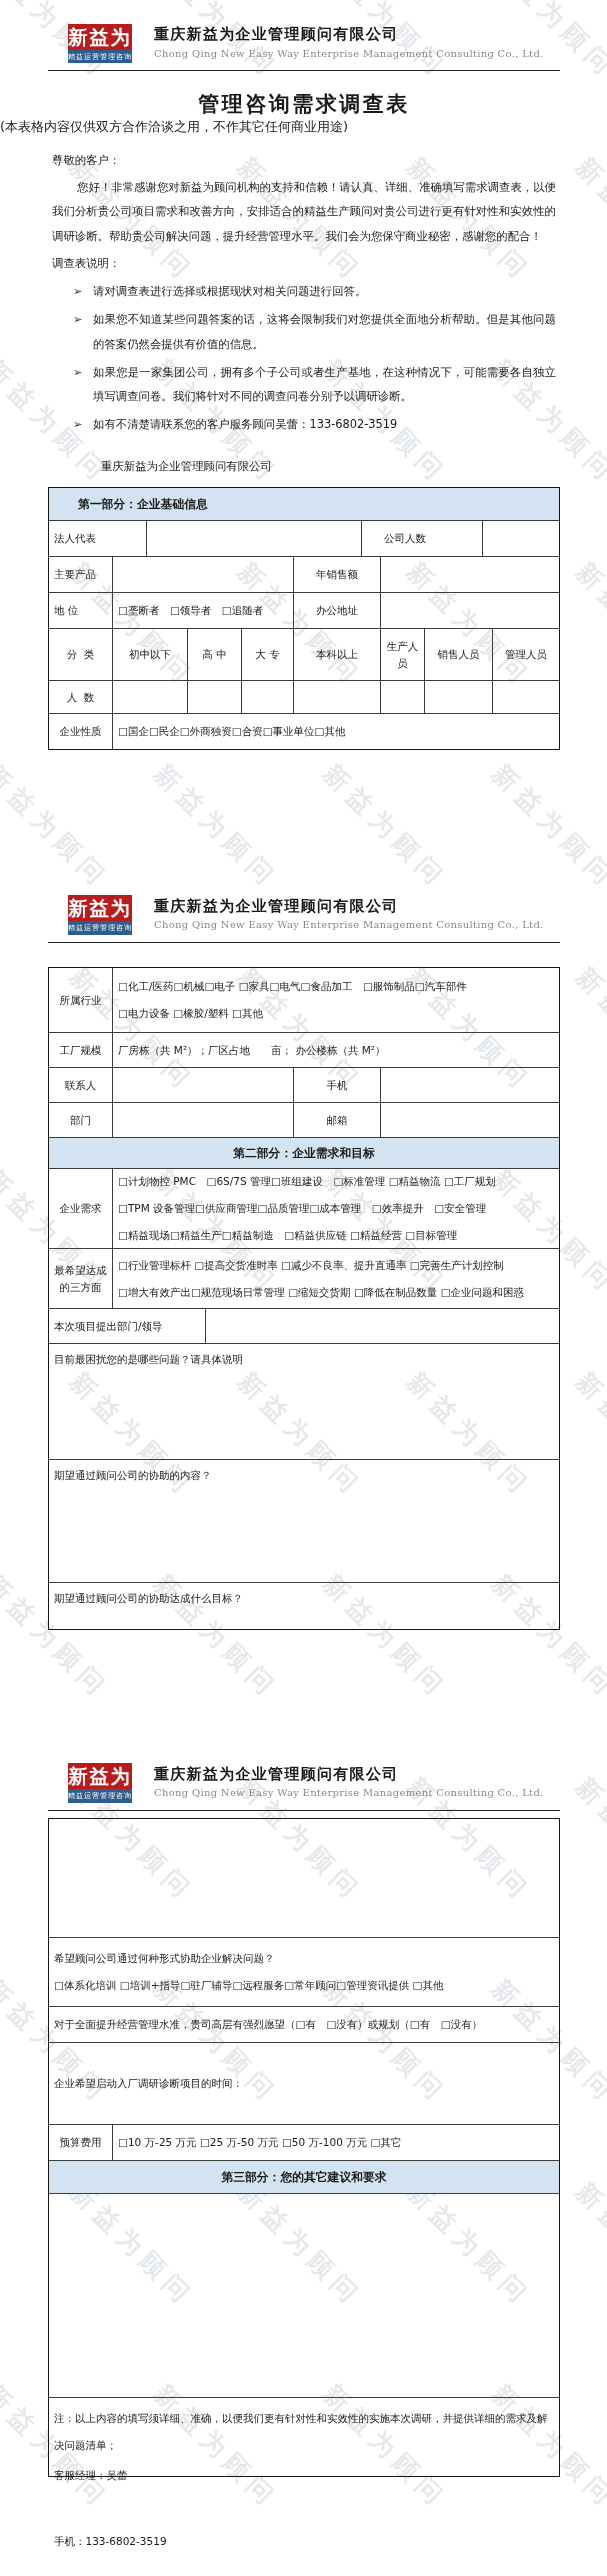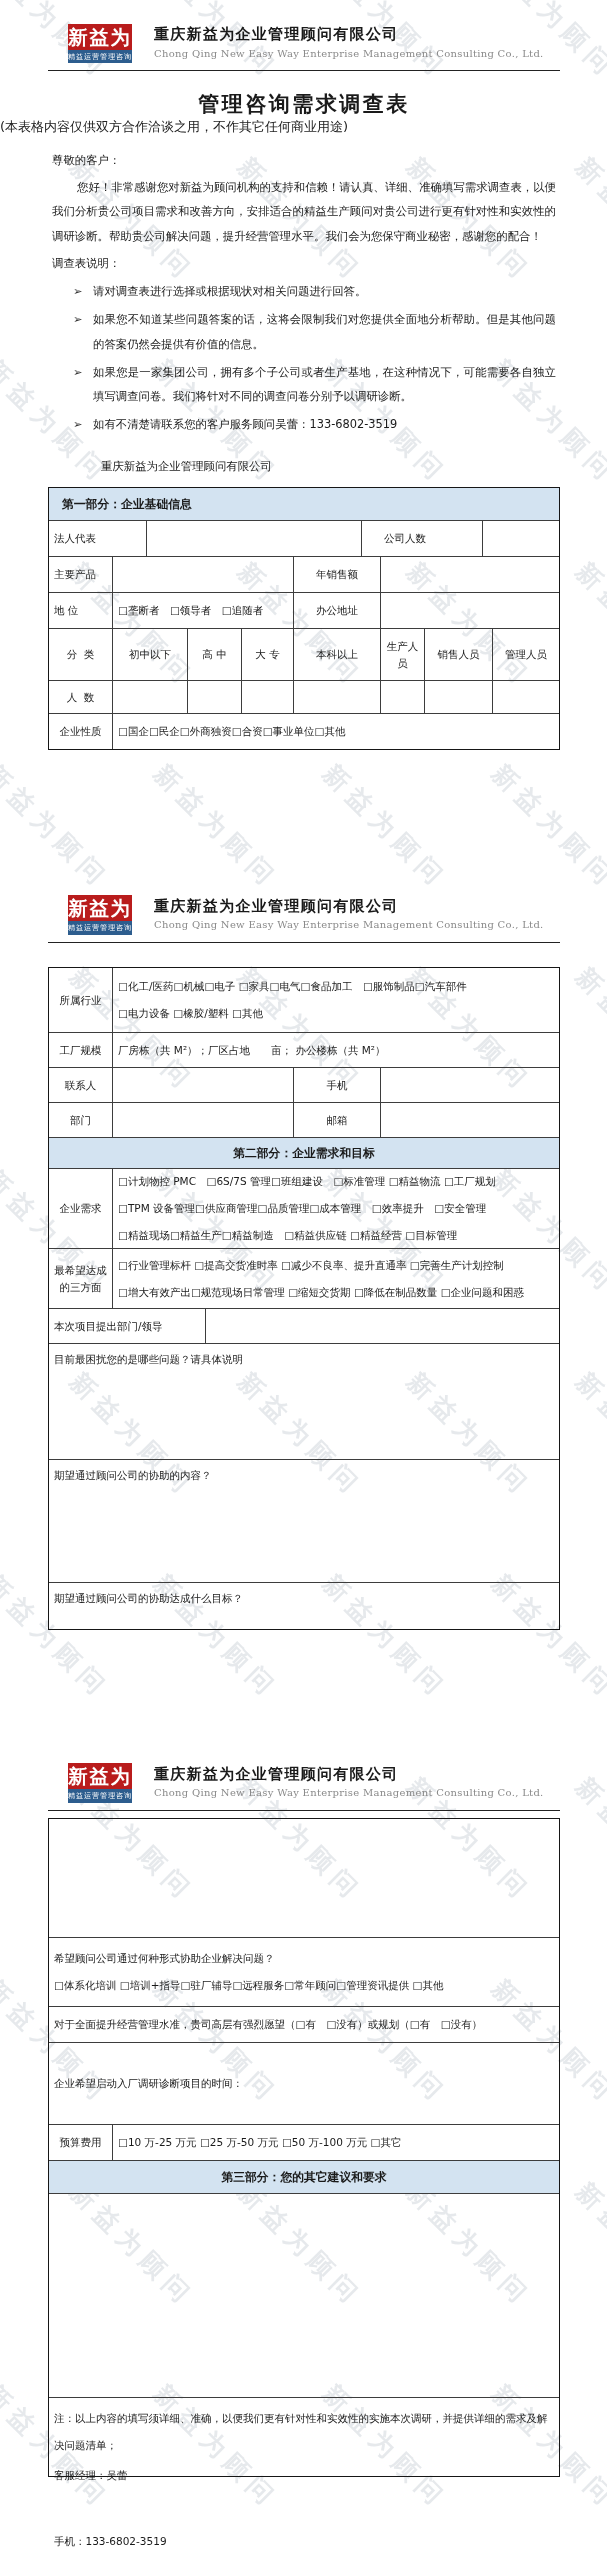--- a/index.html
+++ b/index.html
@@ -36,21 +36,21 @@
   .t1{margin-top:13.5px;} .t2{margin-top:24.5px;} .t3{margin-top:7.6px;}
   .tr{display:flex;border-top:0.8px solid #3d3d3d;}
   .tr:first-child{border-top:0;}
   .td{border-left:0.8px solid #3d3d3d;display:flex;flex-direction:column;justify-content:center;
       font-size:10.5px;padding:1.7px 5px;box-sizing:border-box;white-space:pre-wrap;line-height:1.6;}
   .td:first-child{border-left:0;}
   .td.ctr{align-items:center;text-align:center;}
   .td.topleft{justify-content:flex-start;padding-top:6.8px;}
   .td.grow{flex:1;}
   .sec{background:#d3e3f1;font-weight:700;font-size:11.8px;}
-  .sec-left{padding-left:13px;justify-content:center;}
+  .sec-left{padding-left:29px;justify-content:center;}
   .sec-ctr{align-items:center;text-align:center;}
   
   .cw-lab{width:63px;flex:0 0 63px;}
   .cw-v1{width:181px;flex:0 0 181px;}
   .cw-l2{width:87px;flex:0 0 87px;}
   .c2{width:75px;flex:0 0 75px;} .c3{width:54px;flex:0 0 54px;} .c4{width:52px;flex:0 0 52px;}
   .c5{width:87px;flex:0 0 87px;} .c6{width:44px;flex:0 0 44px;} .c7{width:68px;flex:0 0 68px;}
   .cw-wide{width:156px;flex:0 0 156px;}
   .line{line-height:27px;}
   .indent90{padding-left:71px;}

